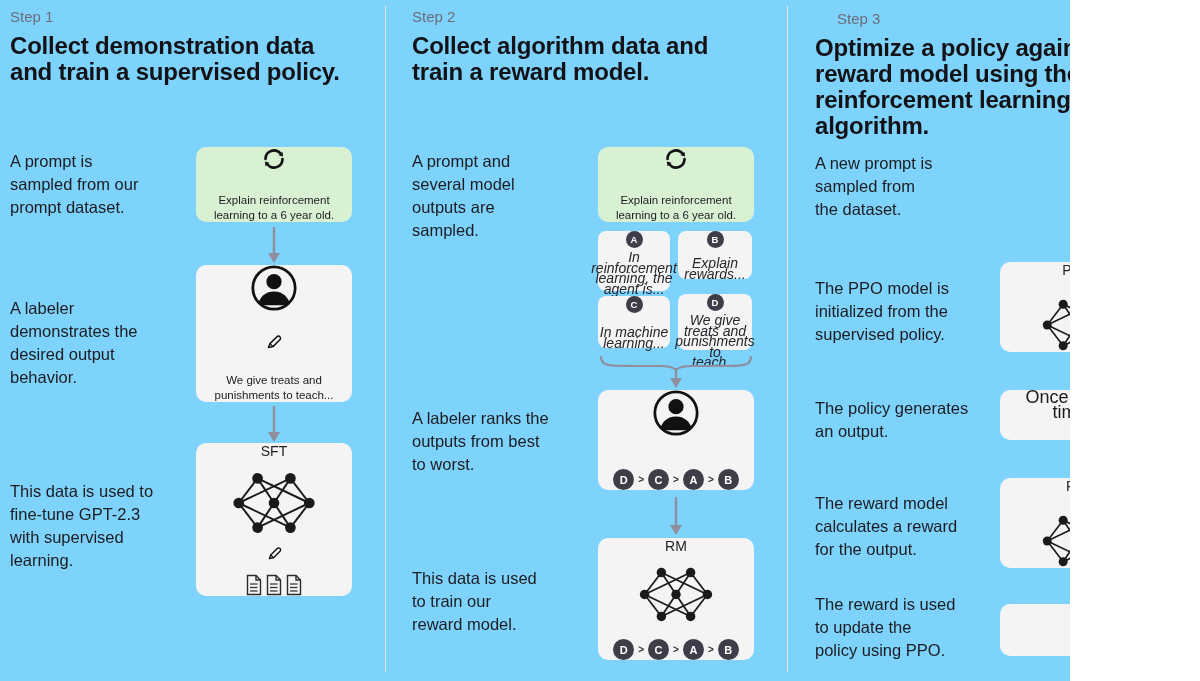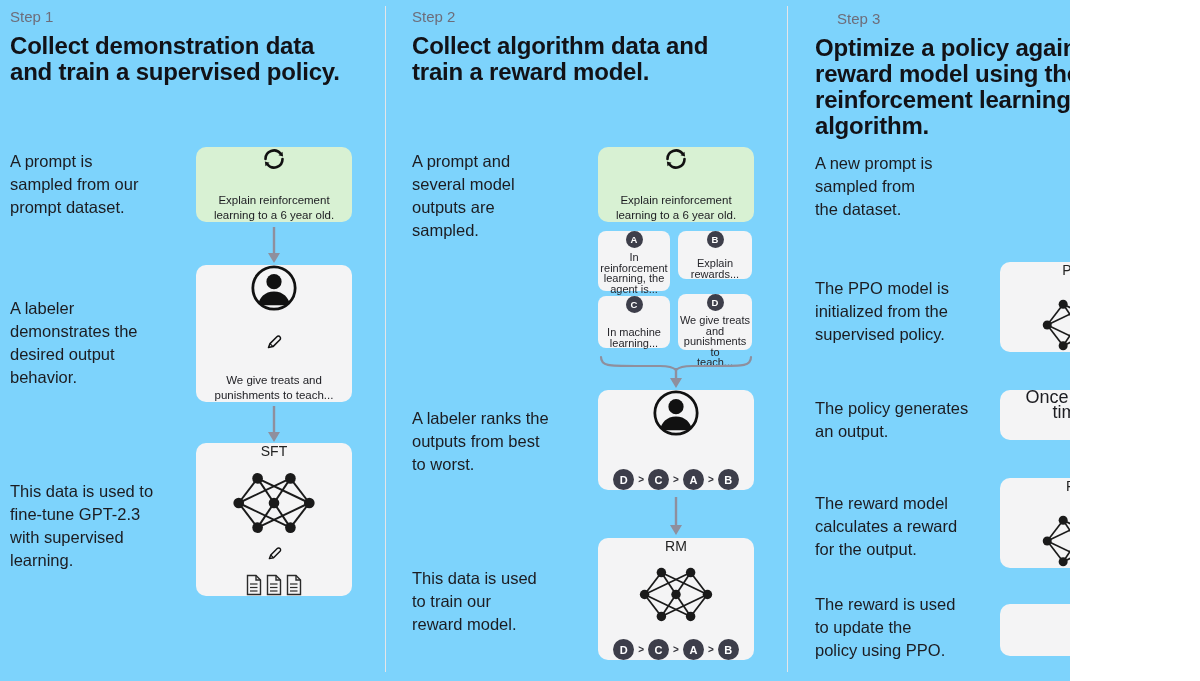--- a/index.html
+++ b/index.html
@@ -8,21 +8,21 @@
   .divider{position:absolute;top:6px;height:666px;width:1px;background:#e5e5e8;}
   .step-label{position:absolute;font-size:15px;color:#6d6d7a;}
   .step-title{position:absolute;font-size:24px;font-weight:bold;line-height:26px;
               letter-spacing:-0.2px;white-space:pre-line;color:#121217;}
   .caption{position:absolute;font-size:16.5px;line-height:23px;white-space:pre-line;color:#1c1c21;}
   .box{position:absolute;background:#f4f4f5;border-radius:10px;display:flex;flex-direction:column;
        align-items:center;justify-content:space-between;text-align:center;}
   .box.green{background:#d8f1d3;}
   .box-text{font-size:11.5px;line-height:14.5px;white-space:pre-line;color:#1c1c21;margin-top:5px;}
   .box-label{font-size:14px;color:#222;margin-bottom:3px;}
-  .mini-text{font-size:11px;line-height:10.5px;white-space:pre-line;color:#26262b;margin-top:4px;}
+  .mini-text{font-size:14px;line-height:10.5px;white-space:pre-line;color:#26262b;margin-top:4px;font-style:italic;}
   .badge{width:21px;height:21px;border-radius:50%;background:#3d3e4a;color:#fff;font-size:11px;
          font-weight:bold;display:inline-flex;align-items:center;justify-content:center;flex:none;}
   .badge.mini{width:17px;height:17px;font-size:9.5px;}
   .rank-row{display:flex;align-items:center;gap:4px;margin-top:7px;}
   .rank-sep{font-size:10px;font-weight:bold;color:#33333a;}
   .arrow{position:absolute;}
   .docs-row{display:flex;gap:4px;margin-top:4px;}
   .rk{font-family:Liberation Serif, serif;font-style:italic;font-size:22px;color:#15151a;}
   .rk sub{font-size:13px;}
   svg{display:block;}

